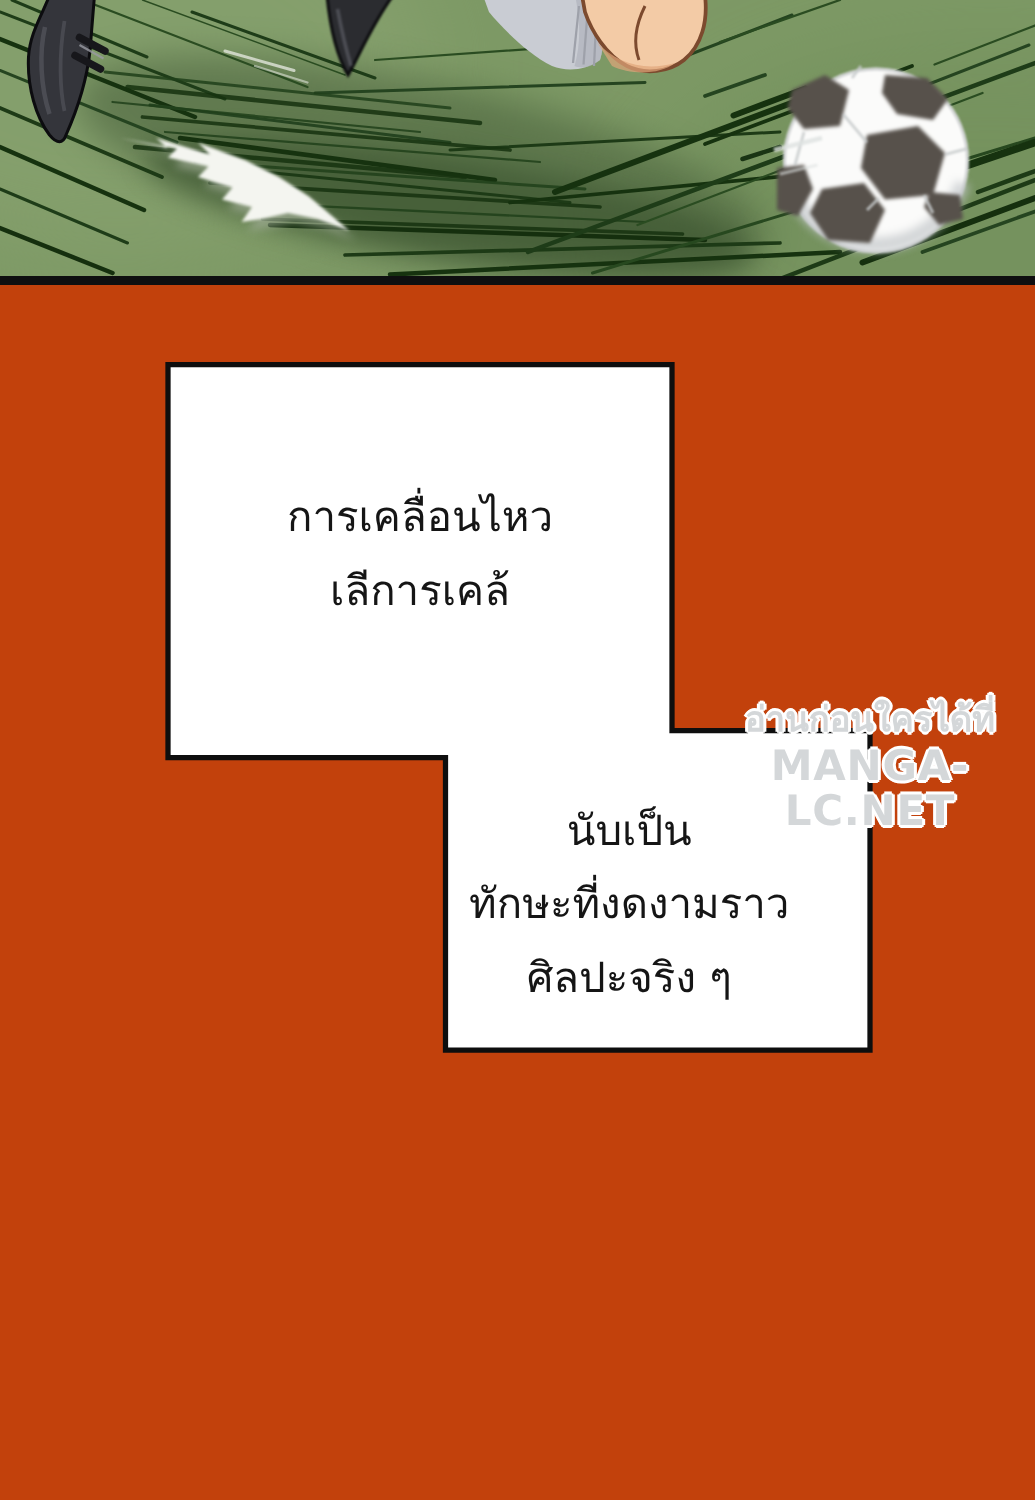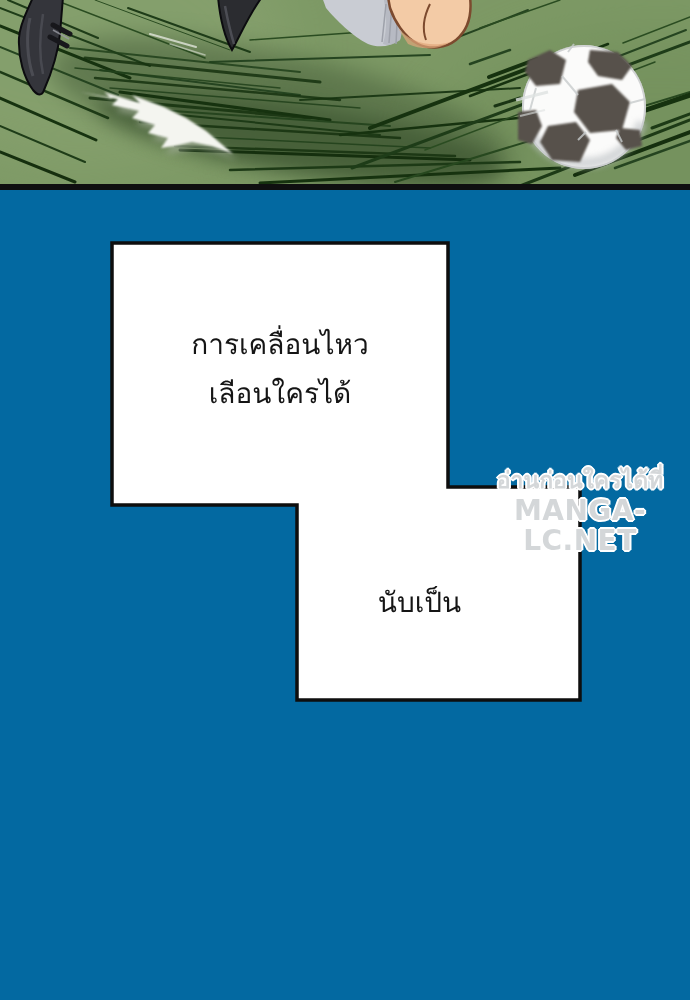--- a/index.html
+++ b/index.html
@@ -1,19 +1,19 @@
 <!DOCTYPE html>
 <html><head>
 <meta charset="utf-8">
 <style>
   html,body{margin:0;padding:0;background:#ffffff;}
   .page{
     position:relative;
     width:690px;height:1000px;
-    background:#0369a1;
+    background:#c2410c;
     overflow:hidden;
     font-family:"DejaVu Sans","Liberation Sans",sans-serif;
   }
   .field{position:absolute;left:0;top:0;z-index:1;display:block;}
   .boxes-outline{position:absolute;left:0;top:0;z-index:2;pointer-events:none;}
   .caption{
     position:absolute;z-index:3;
     display:flex;flex-direction:column;justify-content:center;align-items:center;
     text-align:center;color:#151515;
     font-size:28px;line-height:49px;font-weight:500;
@@ -166,25 +166,27 @@
 
     <rect x="0" y="184" width="690" height="6" fill="#0f0f10"></rect>
   </svg>
 
   <svg class="boxes-outline" width="690" height="1000" viewBox="0 0 690 1000">
     <polygon points="112,243 448,243 448,487 580,487 580,700 297,700 297,505 112,505" fill="#ffffff" stroke="#0e0e0e" stroke-width="3.5" stroke-linejoin="miter"></polygon>
   </svg>
 
   <div class="caption caption-box-1">
     <div class="cap-line">การเคลื่อนไหว</div>
-    <div class="cap-line">เลีอนใครได้</div>
+    <div class="cap-line">เลีการเคล้</div>
   </div>
 
   <div class="caption caption-box-2">
     <div class="cap-line">นับเป็น</div>
+    <div class="cap-line">ทักษะที่งดงามราว</div>
+    <div class="cap-line">ศิลปะจริง ๆ</div>
   </div>
 
   <div class="watermark">
     <div class="wm-line1">อ่านก่อนใครได้ที่</div>
     <div class="wm-line2">MANGA-LC.NET</div>
   </div>
 
 </div>
 
 </body></html>

